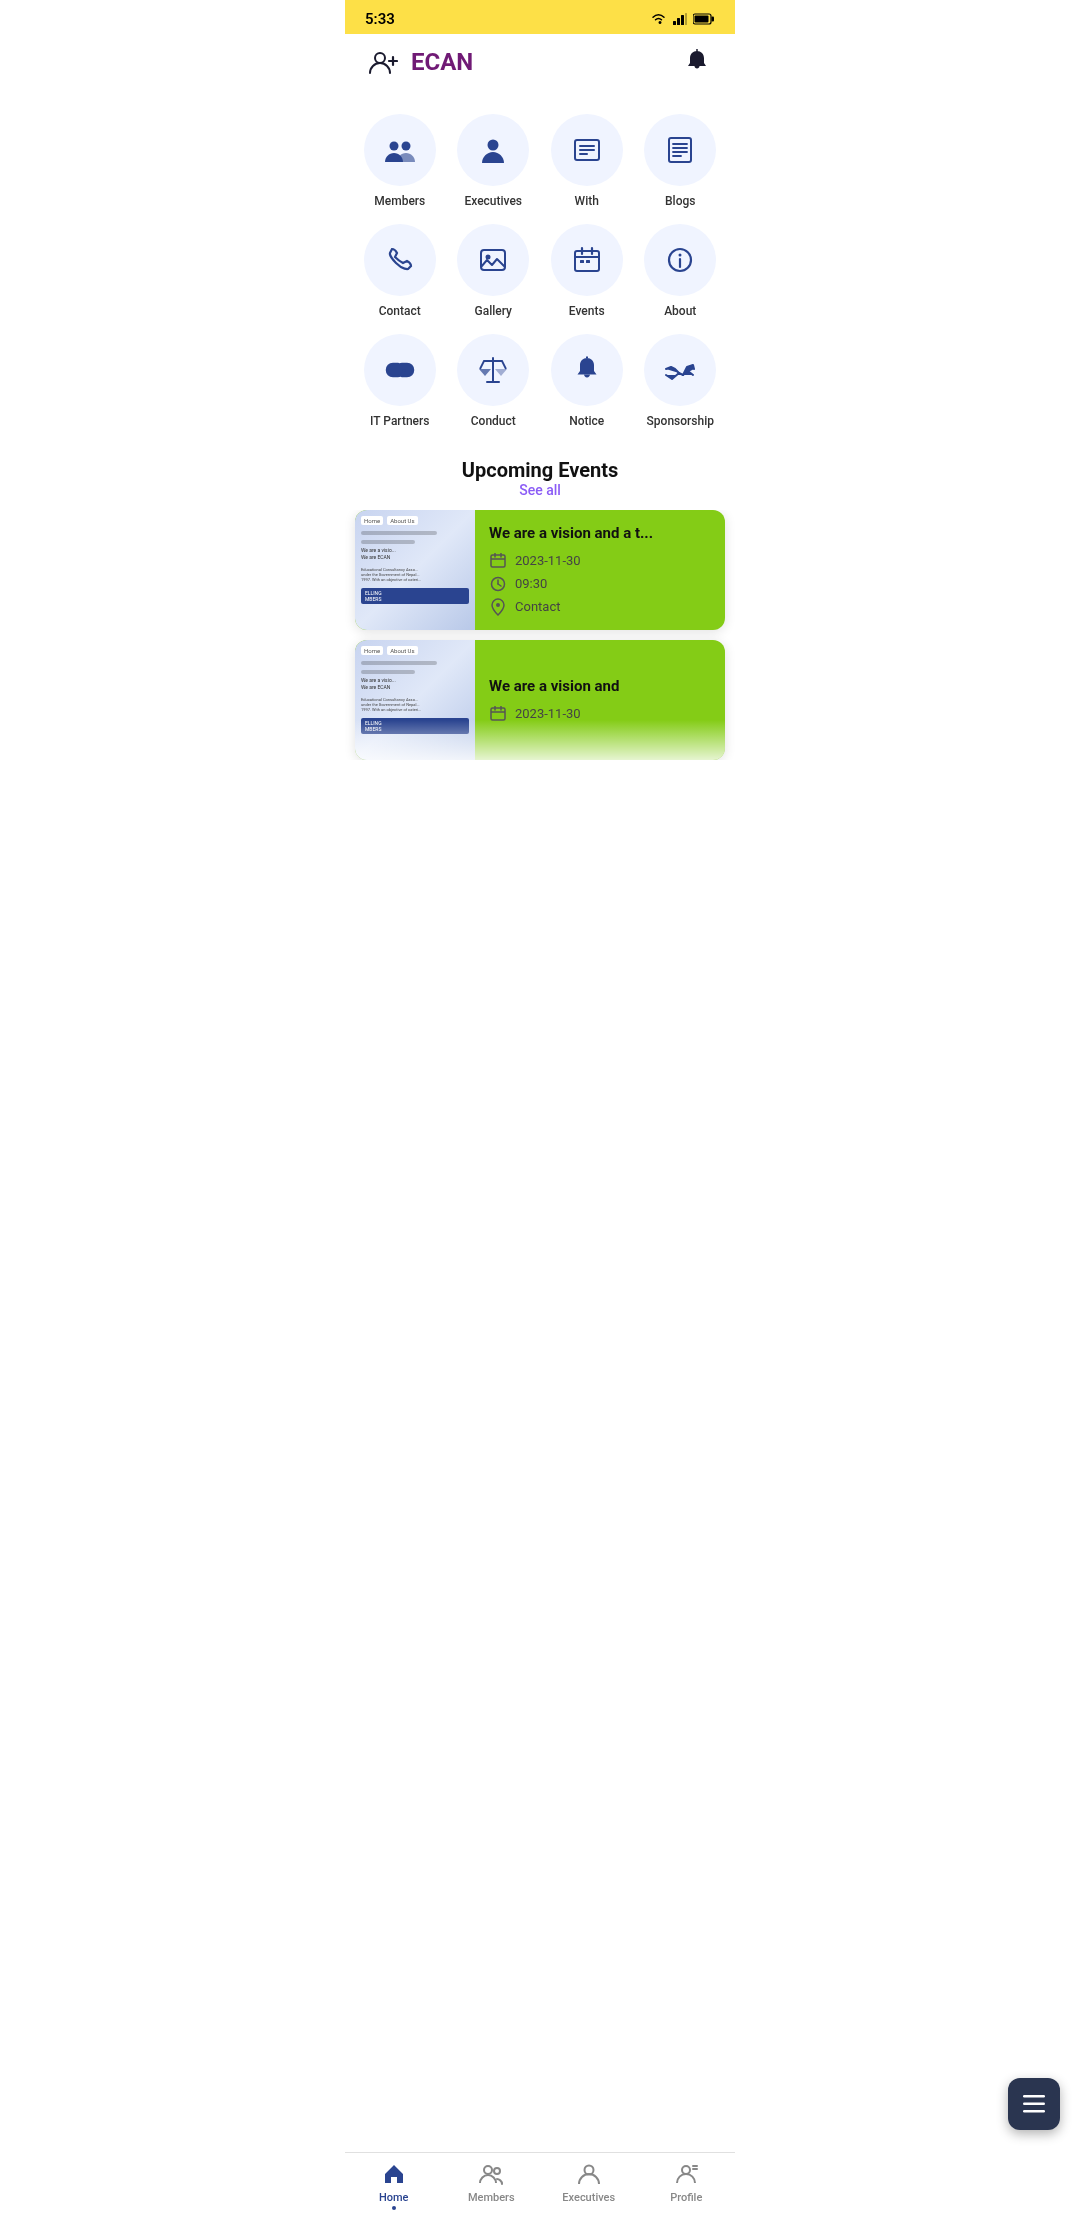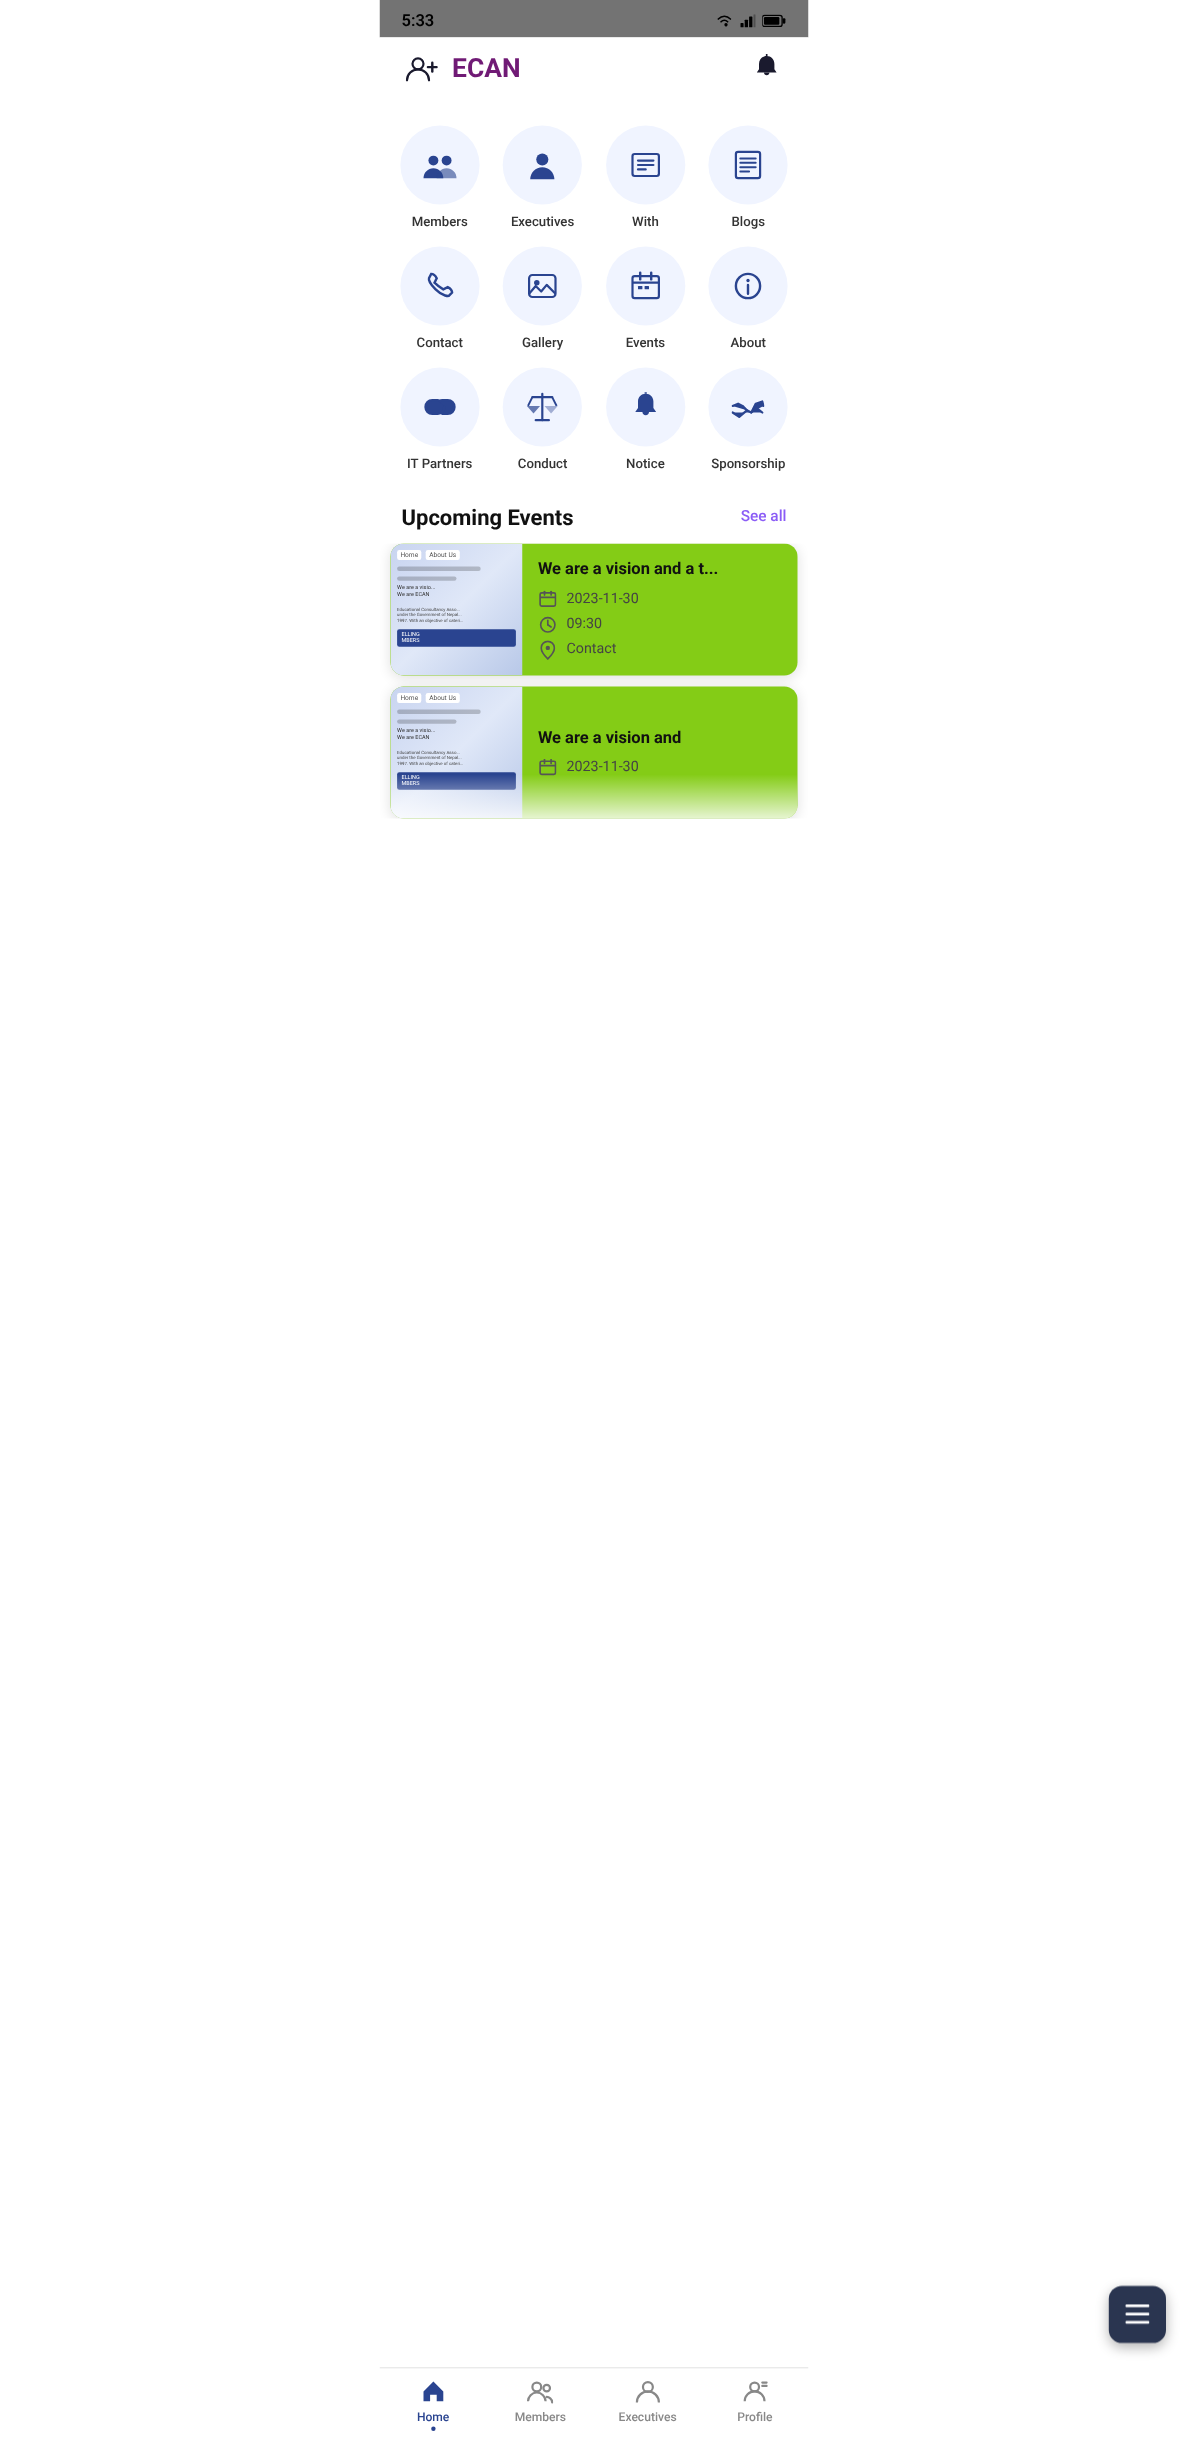--- a/index.html
+++ b/index.html
@@ -13,21 +13,21 @@
       position: relative;
       overflow-x: hidden;
     }
 
     
     .status-bar {
       display: flex;
       justify-content: space-between;
       align-items: center;
       padding: 10px 20px 6px;
-      background: #737373;
+      background: #fde047;
     }
     .status-time {
       font-size: 15px;
       font-weight: 600;
       color: #000;
     }
     .status-icons {
       display: flex;
       gap: 6px;
       align-items: center;
@@ -102,20 +102,21 @@
       text-align: center;
       font-weight: 500;
     }
 
     
     .section-header {
       display: flex;
       justify-content: space-between;
       align-items: center;
       padding: 10px 20px 12px;
+      flex-direction: column;
     }
     .section-title {
       font-size: 20px;
       font-weight: 700;
       color: #111;
     }
     .see-all {
       font-size: 14px;
       color: #8b5cf6;
       font-weight: 500;

